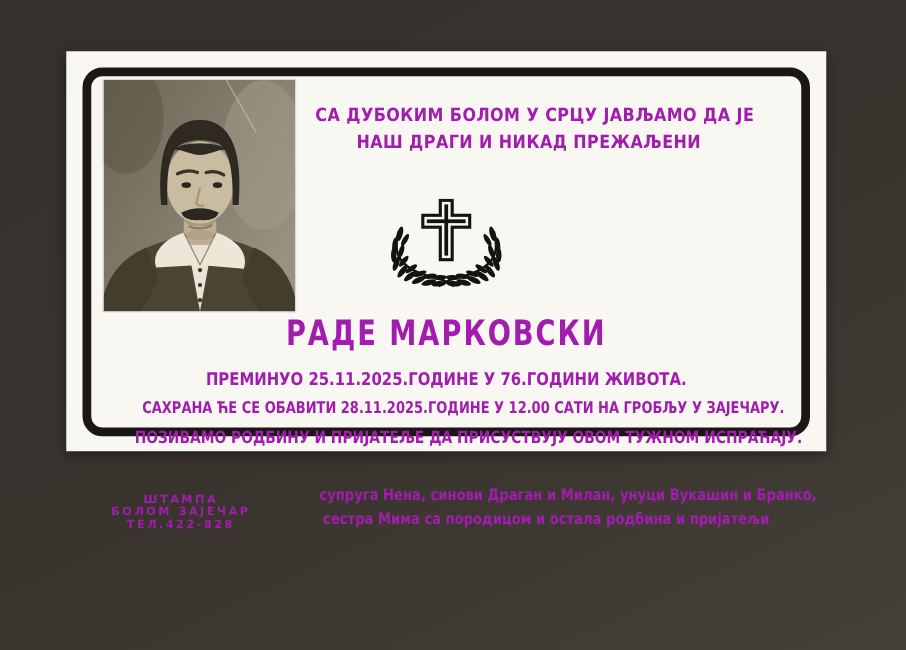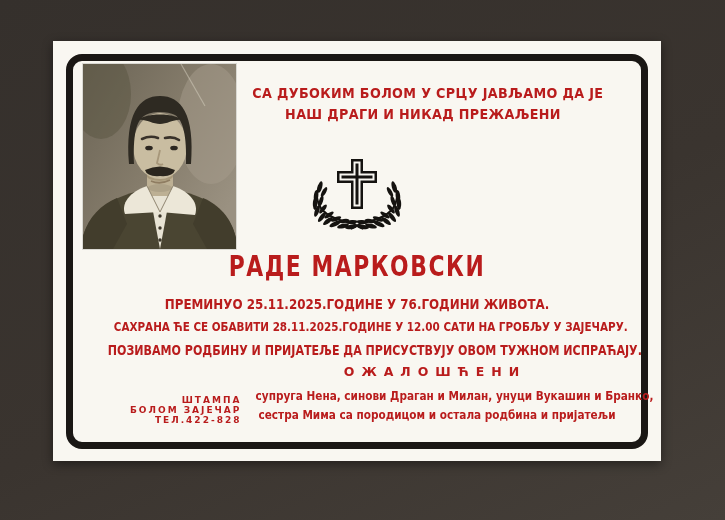--- a/index.html
+++ b/index.html
@@ -3,24 +3,24 @@
 <meta charset="utf-8">
 <style>
   html,body{margin:0;padding:0;}
   body{
     width:725px;height:520px;overflow:hidden;
     background:linear-gradient(155deg,#35302c 0%,#3a342f 55%,#453f39 100%);
     font-family:"DejaVu Sans","Liberation Sans",sans-serif;
     -webkit-font-smoothing:antialiased;
   }
   .card{
-    position:absolute;left:53px;top:41px;width:608px;height:420px;
+    position:absolute;left:53px;top:41px;width:608px;height:320px;
     background:#f9f7f1;
     box-shadow:0 3px 10px rgba(0,0,0,.45);
-    color:#b91c1c;
+    color:#a21caf;
   }
   .frame{
     position:absolute;left:13px;top:13px;right:13px;bottom:12px;
     border:7px solid #1a1714;border-radius:16px;
     pointer-events:none;
   }
   .photo{
     position:absolute;left:30px;top:23px;width:153px;height:185px;
     box-shadow:0 0 0 1px rgba(0,0,0,.12);
   }
@@ -38,22 +38,22 @@
   .death{left:0;right:0;top:255px;font-size:14px;transform:scaleX(.85);transform-origin:50% 50%;}
   .funeral{left:0;right:0;top:278px;font-size:13px;transform:scaleX(.80);transform-origin:50% 50%;}
   .invite{left:0;right:0;top:301px;font-size:13.5px;transform:scaleX(.82);transform-origin:50% 50%;}
   .mourners{left:170px;right:14px;top:323px;font-size:12.5px;letter-spacing:7px;}
   .family{
     left:168px;right:8px;top:345px;
     font-size:12.5px;line-height:19px;
     transform:scaleX(.84);transform-origin:50% 50%;
   }
   .printer{
-    left:36px;top:354px;text-align:right;
-    font-size:9px;line-height:10px;letter-spacing:2px;margin-left:41px;
+    left:36px;top:354px;text-align:center;
+    font-size:9px;line-height:10px;letter-spacing:2px;
   }
 </style>
 </head>
 <body>
 
 <div class="card">
 
   <div class="frame"></div>
 
   <svg class="photo" viewBox="0 0 153 185" xmlns="http://www.w3.org/2000/svg">
@@ -161,21 +161,20 @@
       </g>
       <path d="M44,70 L56,63" stroke="#151310" stroke-width="2" fill="none"></path>
       <path d="M56,70 L44,63" stroke="#151310" stroke-width="2" fill="none"></path>
     </g>
   </svg>
 
   <div class="txt name">РАДЕ МАРКОВСКИ</div>
   <div class="txt death">ПРЕМИНУО 25.11.2025.ГОДИНЕ У 76.ГОДИНИ ЖИВОТА.</div>
   <div class="txt funeral">САХРАНА ЋЕ СЕ ОБАВИТИ 28.11.2025.ГОДИНЕ У 12.00 САТИ НА ГРОБЉУ У ЗАЈЕЧАРУ.</div>
   <div class="txt invite">ПОЗИВАМО РОДБИНУ И ПРИЈАТЕЉЕ ДА ПРИСУСТВУЈУ ОВОМ ТУЖНОМ ИСПРАЋАЈУ.</div>
-  <div class="txt mourners">ОЖАЛОШЋЕНИ</div>
 
   <div class="txt family">
     <div>супруга Нена, синови Драган и Милан, унуци Вукашин и Бранко,</div>
     <div>сестра Мима са породицом и остала родбина и пријатељи</div>
   </div>
 
   <div class="txt printer">
     <div>ШТАМПА</div>
     <div>БОЛОМ ЗАЈЕЧАР</div>
     <div>ТЕЛ.422-828</div>

